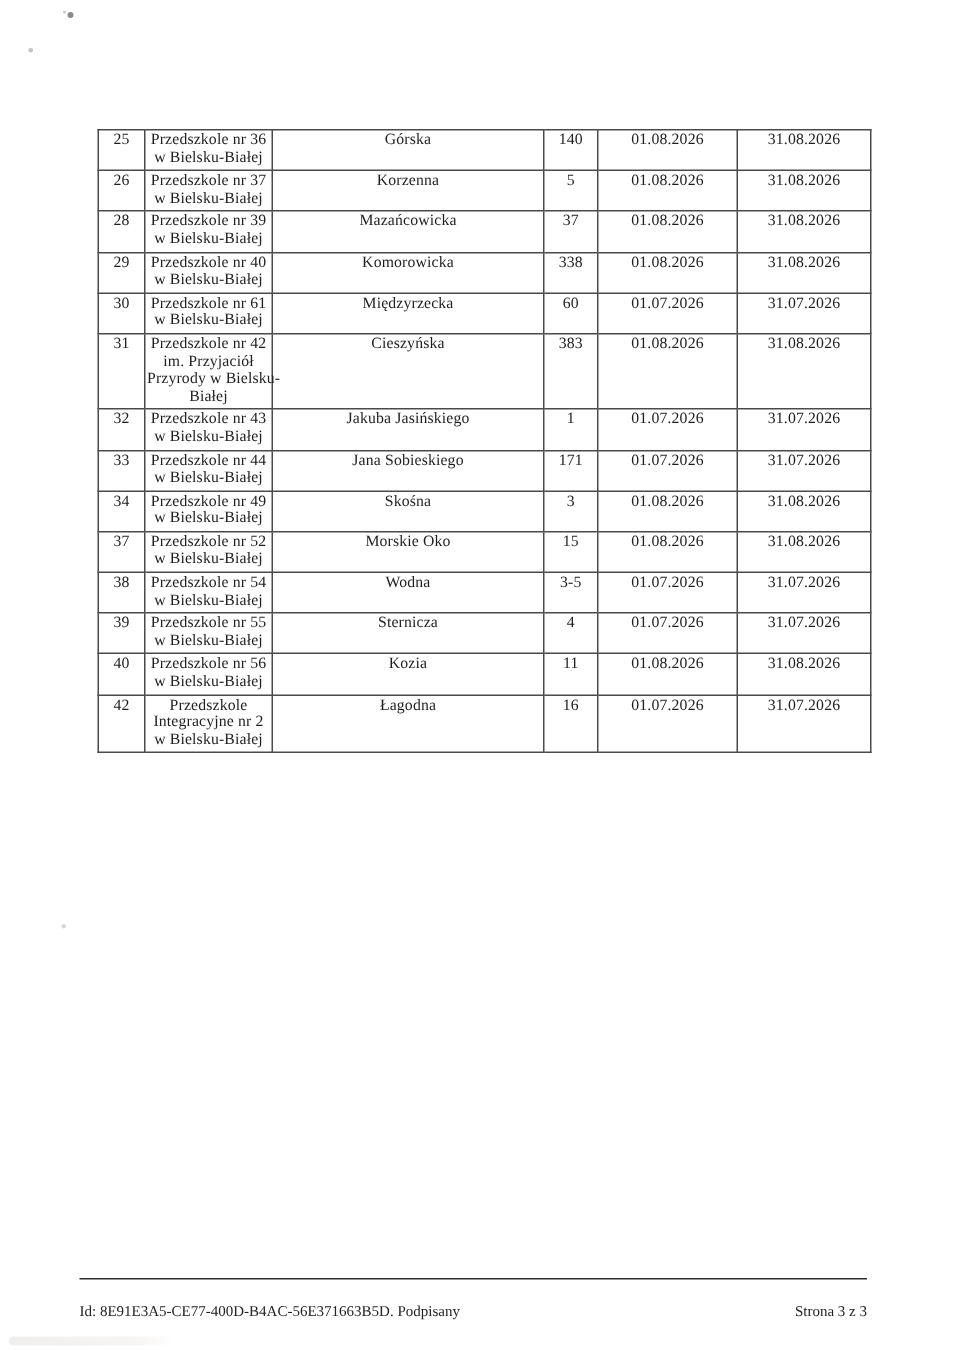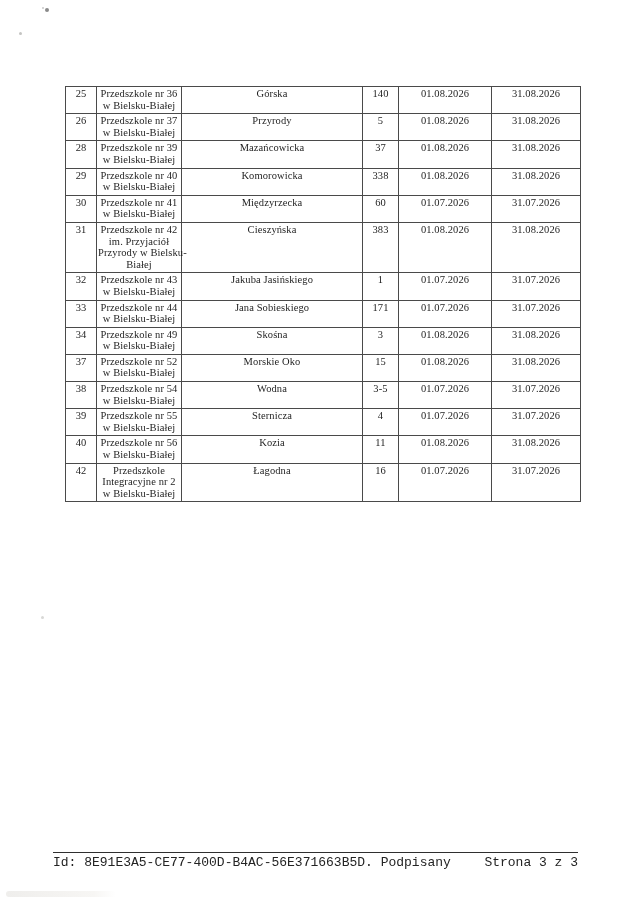--- a/index.html
+++ b/index.html
@@ -46,27 +46,26 @@
     letter-spacing: 0.1px;
   }
   .c-name { white-space: pre; letter-spacing: -0.1px; border-radius: 13px; }
   
   .footer {
     position: absolute;
     left: 53px;
     top: 852px;
     width: 525px;
     border-top: 1px solid #2f2f2f;
-    padding-top: 4px;
+    padding-top: 16px;
     display: flex;
     justify-content: space-between;
-    font-size: 13px;
+    font-size: 10px;
     line-height: 11px;
     color: #232323;
-    font-family: Liberation Mono, monospace;
   }
 </style>
 </head>
 <body>
 
 <div class="page">
 
   <div class="speck speck-1"></div>
   <div class="speck speck-2"></div>
   <div class="speck speck-3"></div>
@@ -87,21 +86,21 @@
 w Bielsku-Białej</td>
       <td class="c-street">Górska</td>
       <td class="c-building">140</td>
       <td class="c-date">01.08.2026</td>
       <td class="c-date">31.08.2026</td>
     </tr>
         <tr>
       <td class="c-no">26</td>
       <td class="c-name">Przedszkole nr 37
 w Bielsku-Białej</td>
-      <td class="c-street">Przyrody</td>
+      <td class="c-street">Korzenna</td>
       <td class="c-building">5</td>
       <td class="c-date">01.08.2026</td>
       <td class="c-date">31.08.2026</td>
     </tr>
         <tr>
       <td class="c-no">28</td>
       <td class="c-name">Przedszkole nr 39
 w Bielsku-Białej</td>
       <td class="c-street">Mazańcowicka</td>
       <td class="c-building">37</td>
@@ -112,21 +111,21 @@
       <td class="c-no">29</td>
       <td class="c-name">Przedszkole nr 40
 w Bielsku-Białej</td>
       <td class="c-street">Komorowicka</td>
       <td class="c-building">338</td>
       <td class="c-date">01.08.2026</td>
       <td class="c-date">31.08.2026</td>
     </tr>
         <tr>
       <td class="c-no">30</td>
-      <td class="c-name">Przedszkole nr 41
+      <td class="c-name">Przedszkole nr 61
 w Bielsku-Białej</td>
       <td class="c-street">Międzyrzecka</td>
       <td class="c-building">60</td>
       <td class="c-date">01.07.2026</td>
       <td class="c-date">31.07.2026</td>
     </tr>
         <tr>
       <td class="c-no">31</td>
       <td class="c-name">Przedszkole nr 42
 im. Przyjaciół

